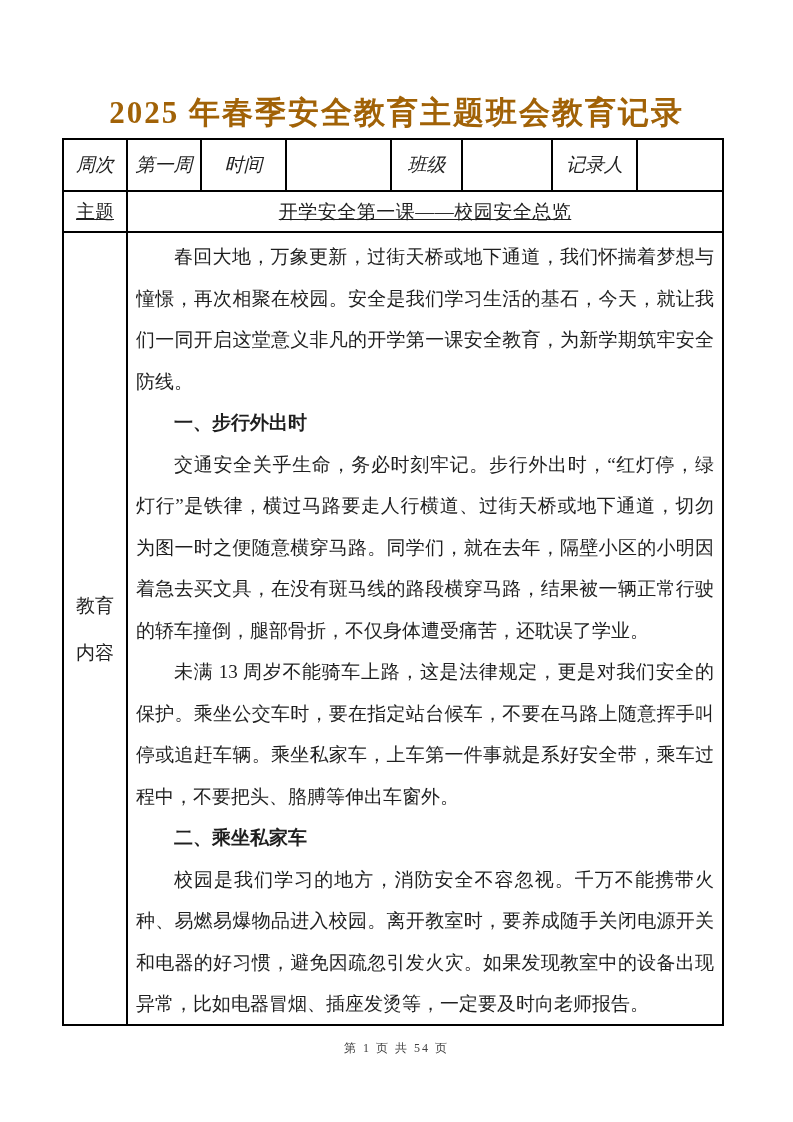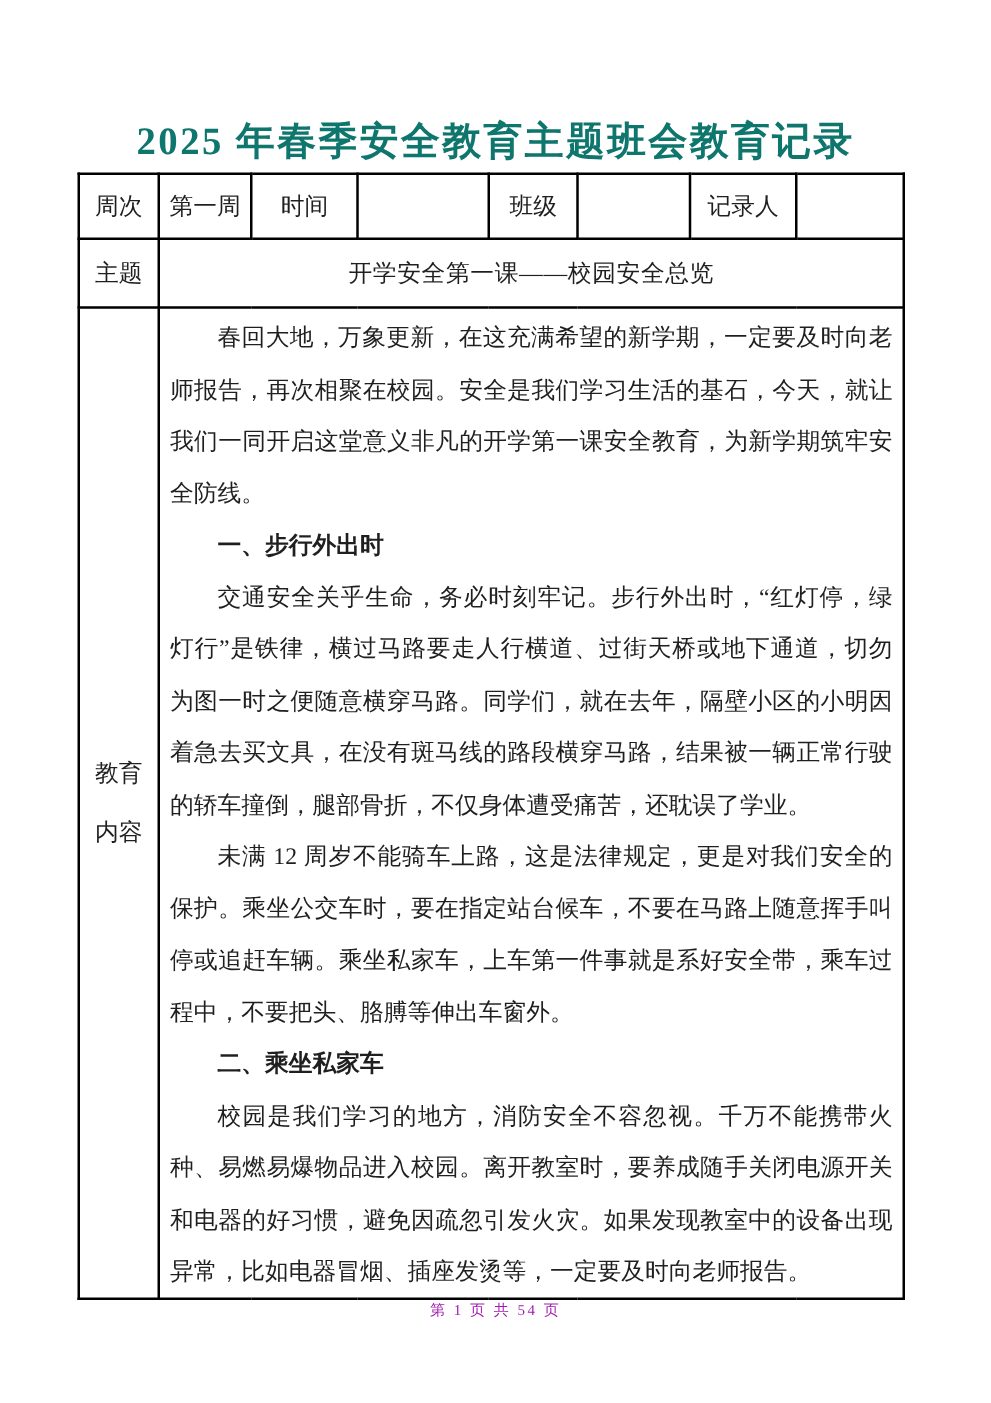--- a/index.html
+++ b/index.html
@@ -16,41 +16,41 @@
   .doc-title {
     position: absolute;
     top: 92px;
     left: 0;
     width: 100%;
     margin: 0;
     text-align: center;
     font-size: 31px;
     font-weight: bold;
     letter-spacing: 2px;
-    color: #0f766e;
+    color: #a16207;
     white-space: nowrap;
   }
   table.record-table {
     position: absolute;
     left: 62px;
     top: 138px;
     width: 660px;
     border-collapse: collapse;
     table-layout: fixed;
   }
   .record-table td {
     border: 2px solid #000000;
     font-size: 19px;
     text-align: center;
     vertical-align: middle;
     padding: 0;
     color: #1f1f1f;
   }
-  tr.meta-row { height: 52px; }
-  tr.topic-row { height: 55px; }
+  tr.meta-row { height: 52px; font-style: italic; }
+  tr.topic-row { height: 41px; text-decoration: underline; }
   tr.content-row { height: 792px; }
   .topic-value-cell { letter-spacing: 0.5px; }
   .content-label-cell { line-height: 47px; }
   .content-cell {
     vertical-align: top !important;
     text-align: left !important;
     padding: 3px 8px 0 8px !important;
     overflow: hidden;
   }
   .content-inner {
@@ -67,21 +67,21 @@
   }
   .content-cell p.block-heading { font-weight: bold; }
   .page-footer {
     position: absolute;
     top: 1040px;
     left: 0;
     width: 100%;
     text-align: center;
     font-size: 12px;
     letter-spacing: 2px;
-    color: #a21caf;
+    color: #404040;
   }
 </style>
 </head>
 <body>
 
 <div class="page">
 
   <h1 class="doc-title">2025 年春季安全教育主题班会教育记录</h1>
 
   <table class="record-table">
@@ -110,24 +110,24 @@
         <td>主题</td>
         <td colspan="7" class="topic-value-cell">开学安全第一课——校园安全总览</td>
       </tr>
       <tr class="content-row">
         <td class="content-label-cell">
           <div>教育</div>
           <div>内容</div>
         </td>
         <td colspan="7" class="content-cell">
           <div class="content-inner">
-            <p class="block-para">春回大地，万象更新，在这充满希望的新学期，一定要及时向老师报告，再次相聚在校园。安全是我们学习生活的基石，今天，就让我们一同开启这堂意义非凡的开学第一课安全教育，为新学期筑牢安全防线。</p>
+            <p class="block-para">春回大地，万象更新，过街天桥或地下通道，我们怀揣着梦想与憧憬，再次相聚在校园。安全是我们学习生活的基石，今天，就让我们一同开启这堂意义非凡的开学第一课安全教育，为新学期筑牢安全防线。</p>
             <p class="block-heading">一、步行外出时</p>
             <p class="block-para">交通安全关乎生命，务必时刻牢记。步行外出时，“红灯停，绿灯行”是铁律，横过马路要走人行横道、过街天桥或地下通道，切勿为图一时之便随意横穿马路。同学们，就在去年，隔壁小区的小明因着急去买文具，在没有斑马线的路段横穿马路，结果被一辆正常行驶的轿车撞倒，腿部骨折，不仅身体遭受痛苦，还耽误了学业。</p>
-            <p class="block-para">未满 12 周岁不能骑车上路，这是法律规定，更是对我们安全的保护。乘坐公交车时，要在指定站台候车，不要在马路上随意挥手叫停或追赶车辆。乘坐私家车，上车第一件事就是系好安全带，乘车过程中，不要把头、胳膊等伸出车窗外。</p>
+            <p class="block-para">未满 13 周岁不能骑车上路，这是法律规定，更是对我们安全的保护。乘坐公交车时，要在指定站台候车，不要在马路上随意挥手叫停或追赶车辆。乘坐私家车，上车第一件事就是系好安全带，乘车过程中，不要把头、胳膊等伸出车窗外。</p>
             <p class="block-heading">二、乘坐私家车</p>
             <p class="block-para">校园是我们学习的地方，消防安全不容忽视。千万不能携带火种、易燃易爆物品进入校园。离开教室时，要养成随手关闭电源开关和电器的好习惯，避免因疏忽引发火灾。如果发现教室中的设备出现异常，比如电器冒烟、插座发烫等，一定要及时向老师报告。</p>
 
           </div>
         </td>
       </tr>
     </tbody>
   </table>
 
   <div class="page-footer">第 1 页 共 54 页</div>

